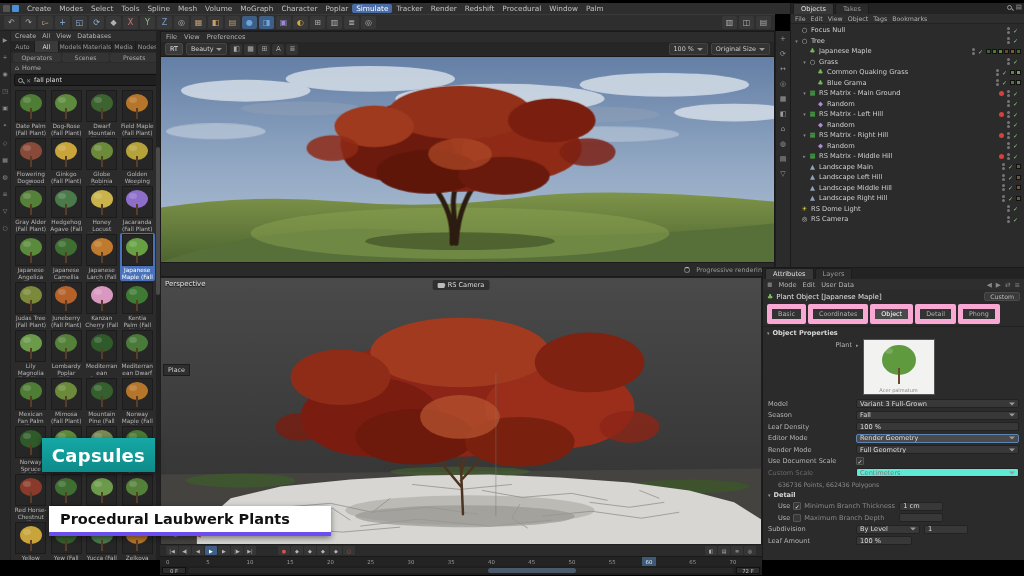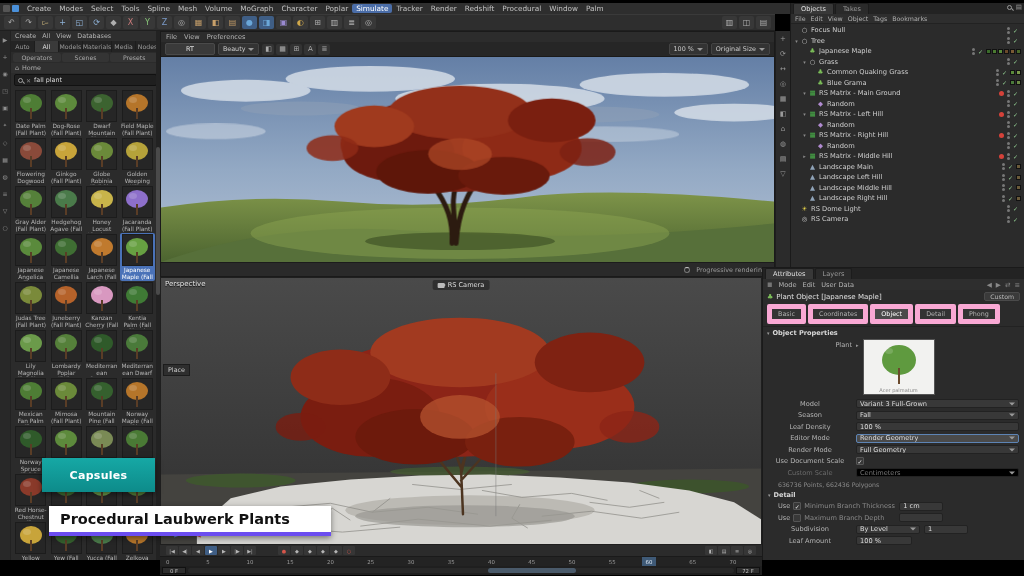--- a/index.html
+++ b/index.html
@@ -42,21 +42,21 @@
 .crown:after{content:"";position:absolute;left:3px;top:3px;width:8px;height:6px;border-radius:50%;background:rgba(255,255,255,.16)}
 .trunk{position:absolute;left:50%;bottom:2px;transform:translateX(-50%);width:2px;height:11px;background:#5a3d26}
 .plant-name{font-size:5.8px;line-height:1.15;color:#b5b5b5;text-align:center;margin-top:1px;max-height:14px;overflow:hidden;word-break:break-word;padding:0 1px}
 .plant-cell.sel .plant-name{color:#fff}
 .ab-scroll{position:absolute;right:0;top:0;bottom:0;width:4px;background:#222}
 .ab-scroll i{position:absolute;top:22%;height:28%;width:100%;background:#4a4a4a;border-radius:2px;display:block}
 
 .render{left:160px;top:31px;width:615px;height:246px;background:#262626;display:flex;flex-direction:column;border:1px solid #1a1a1a}
 .rv-menus{height:10px;display:flex;gap:7px;align-items:center;padding:0 5px;font-size:6.6px;color:#b5b5b5;background:#2c2c2c}
 .rv-toolbar{height:15px;display:flex;align-items:center;gap:3px;padding:0 4px;background:#262626;border-bottom:1px solid #1a1a1a;font-size:6.4px}
-.rv-rt{padding:1px 20px;background:#3a3a3a;border:1px solid #4a4a4a;border-radius:2px;color:#e0e0e0}
+.rv-rt{padding:1px 4px;background:#3a3a3a;border:1px solid #4a4a4a;border-radius:2px;color:#e0e0e0}
 .rv-dd{display:flex;align-items:center;gap:3px;background:#333;border:1px solid #444;border-radius:2px;padding:1px 4px;color:#ccc;white-space:nowrap}
 .rv-dd .car{border:3px solid transparent;border-top-color:#999;transform:translateY(2px)}
 .rv-ic{width:12px;height:11px;background:#333;border-radius:2px;display:flex;align-items:center;justify-content:center;color:#aaa;font-size:7px}
 .rv-sp{flex:1}
 .rv-canvas{flex:1;position:relative;overflow:hidden}
 .rv-canvas svg,.vp svg.scene{display:block;width:100%;height:100%}
 .rv-status{height:14px;display:flex;align-items:center;justify-content:flex-end;gap:6px;padding:0 8px;background:#2a2a2a;border-top:1px solid #1c1c1c;font-size:6.4px;color:#9a9a9a}
 .spin{width:6px;height:6px;border:1px solid #777;border-top-color:#ccc;border-radius:50%}
 
 .vp{left:160px;top:277px;width:602px;height:268px;background:#3a3a3a;overflow:hidden;border:1px solid #1f1f1f}
@@ -98,26 +98,26 @@
 .at-objtab.active{background:#4a4a4a;color:#fff}
 .at-section{height:11px;display:flex;align-items:center;gap:3px;padding:0 4px;color:#d8d8d8;font-weight:bold}
 .at-body{flex:1;overflow:hidden;padding:0 5px}
 .at-plant-row{display:flex;gap:4px;margin:1px 0 3px}
 .at-lblcol{width:84px;text-align:right;color:#b5b5b5;flex:none;padding-top:2px}
 .at-thumb{width:72px;height:56px;background:#f2f2f0;border:1px solid #555;position:relative;display:flex;align-items:flex-end;justify-content:center}
 .at-thumb .crown{width:34px;height:30px;top:5px;background:#5f9a3f}
 .at-thumb .trunk{height:16px;bottom:10px;background:#6a4a2c}
 .at-caption{position:absolute;bottom:1px;left:0;right:0;text-align:center;font-size:5px;color:#888}
 .at-row{height:11.5px;display:flex;align-items:center;gap:4px}
-.at-lbl{width:84px;text-align:center;color:#b5b5b5;flex:none}
+.at-lbl{width:84px;text-align:left;color:#b5b5b5;flex:none}
 .at-lbl.dim{color:#6a6a6a}
 .at-val{flex:1;height:9px;background:#383838;border:1px solid #222;border-radius:2px;display:flex;align-items:center;padding:0 3px;color:#ddd;overflow:hidden;white-space:nowrap}
 .at-val.dd:after{content:"";margin-left:auto;border:3px solid transparent;border-top-color:#999;transform:translateY(1.5px)}
 .at-val.hov{background:#4a4a4a;border-color:#5d84b5}
-.at-val.dis{color:#777;background:#000000}
+.at-val.dis{color:#777;background:#5eead4}
 .at-cb{width:8px;height:8px;background:#383838;border:1px solid #555;border-radius:1px;display:flex;align-items:center;justify-content:center;color:#e8e8e8;font-size:6px;flex:none}
 .at-cb.on:after{content:"✓"}
 .at-info{color:#8a8a8a;font-size:6.2px;padding:2px 0 2px 10px}
 .at-drow{height:11.5px;display:flex;align-items:center;gap:3px;padding-left:10px}
 .at-use{color:#b5b5b5}
 .at-dlbl{color:#8a8a8a;width:92px;white-space:nowrap;overflow:hidden}
 .at-dval{width:44px;height:9px;background:#383838;border:1px solid #222;border-radius:2px;color:#ddd;display:flex;align-items:center;padding:0 3px}
 .at-ddsm{width:64px;height:9px;background:#383838;border:1px solid #222;border-radius:2px;color:#ddd;display:flex;align-items:center;padding:0 3px}
 .at-ddsm:after{content:"";margin-left:auto;border:3px solid transparent;border-top-color:#999;transform:translateY(1.5px)}
 
@@ -129,21 +129,21 @@
 .tl-btn.red{color:#d5554a}
 .tl-spacer{flex:1}
 .tl-ruler{height:10px;position:relative;background:#232323;border-top:1px solid #1a1a1a;overflow:hidden}
 .tl-mark{position:absolute;top:1.5px;font-size:5.4px;color:#9a9a9a}
 .tl-cur{position:absolute;top:0;bottom:0;width:14px;background:#3f5a77;color:#dbe6f2;font-size:5.4px;display:flex;align-items:center;justify-content:center;transform:translateX(-50%)}
 .tl-power{height:9px;display:flex;align-items:center;gap:2px;padding:0 2px;background:#1f1f1f}
 .tl-field{width:24px;height:7px;background:#2e2e2e;border:1px solid #111;color:#bbb;font-size:5.4px;display:flex;align-items:center;justify-content:center}
 .tl-groove{flex:1;height:5px;background:#282828;border-radius:3px;position:relative}
 .tl-thumbb{position:absolute;left:55%;width:16%;top:0;bottom:0;background:#4a5a6a;border-radius:3px}
 
-.ov-capsule{left:42px;top:458px;width:113px;height:34px;background:linear-gradient(180deg,#16a8a5,#0d8b8a);display:flex;align-items:center;justify-content:center;color:#fff;font-weight:bold;font-size:11px;letter-spacing:.3px;box-shadow:0 2px 6px rgba(0,0,0,.5);z-index:50}
+.ov-capsule{left:42px;top:438px;width:113px;height:34px;background:linear-gradient(180deg,#16a8a5,#0d8b8a);display:flex;align-items:center;justify-content:center;color:#fff;font-weight:bold;font-size:18px;letter-spacing:.3px;box-shadow:0 2px 6px rgba(0,0,0,.5);z-index:50}
 .ov-title{left:49px;top:506px;width:282px;height:30px;background:#fff;display:flex;align-items:center;padding-left:11px;font-weight:bold;font-size:14.5px;color:#111;border-bottom:4px solid #6b4df0;box-shadow:0 2px 6px rgba(0,0,0,.45);z-index:50}
 </style>
 </head>
 <body>
 
 <div id="stage">
 
   <div class="menubar abs">
     <span class="mb-sys">
         <i></i>

